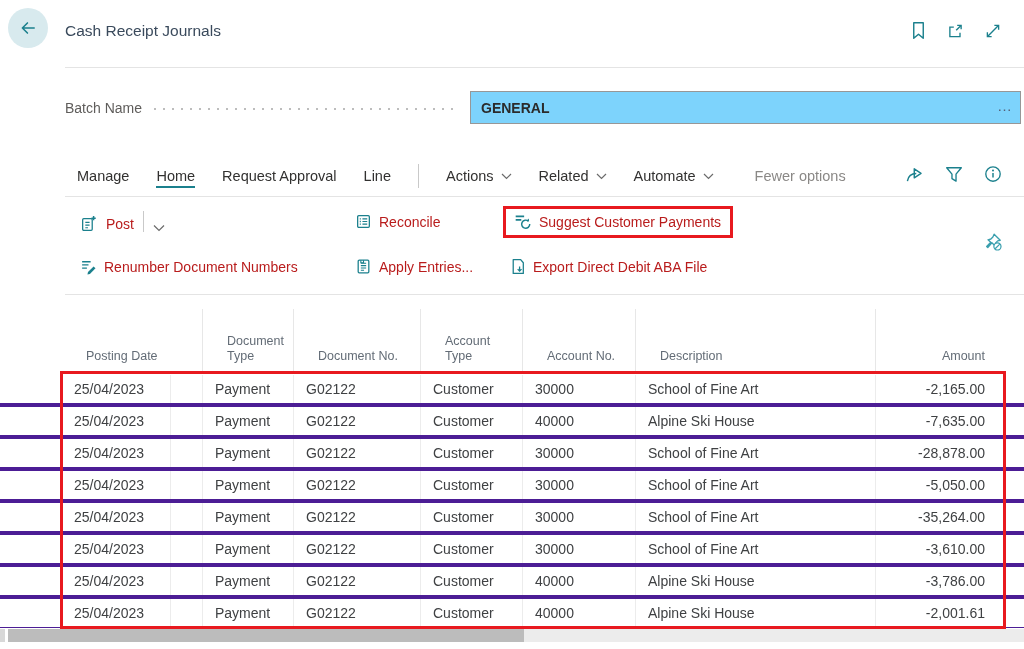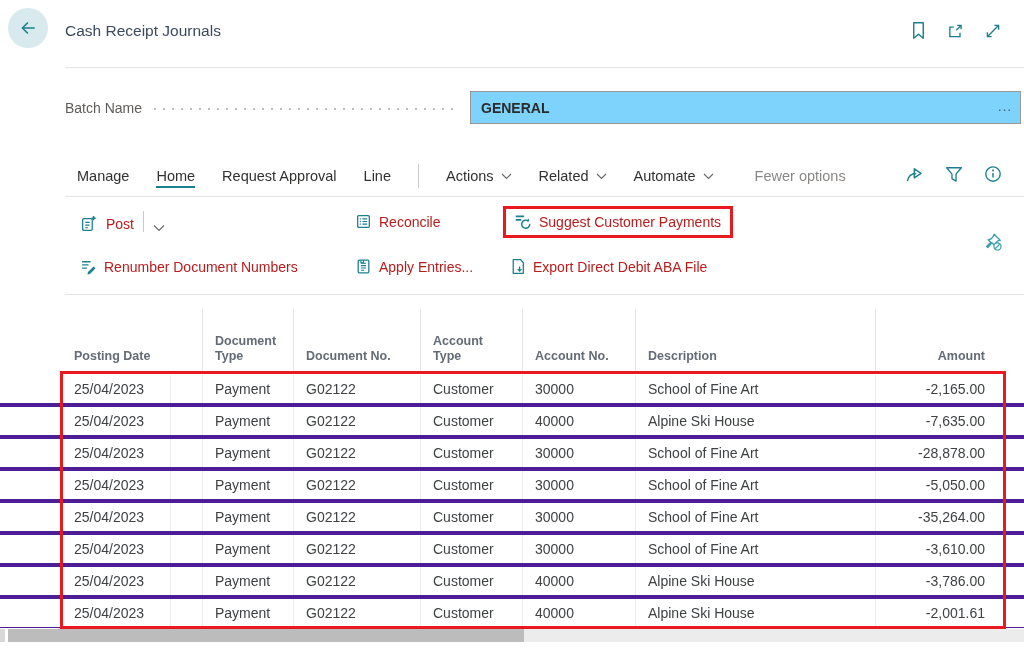--- a/index.html
+++ b/index.html
@@ -49,21 +49,21 @@
   .renumber { left:80px; top:258px; }
   .apply { left:355px; top:258px; }
   .export { left:510px; top:258px; }
   .pin { right:21px; top:232px; cursor:pointer; }
   .hr3 { left:65px; right:0; top:294px; }
 
   
   .thead { left:0; top:309px; width:1024px; height:65px; display:grid;
     grid-template-columns:62px 140px 91px 127px 102px 113px 240px 130px 19px;
     font-size:12.5px; color:#636c76; }
-  .th { display:flex; align-items:flex-end; padding:0 8px 9px 12px; line-height:1.25; cursor:pointer;font-weight:bold; }
+  .th { display:flex; align-items:flex-end; padding:0 8px 9px 24px; line-height:1.25; cursor:pointer; }
   .th.bL { border-left:1px solid #e7e7e7; }
   .th.num { justify-content:flex-end; padding-right:20px; }
 
   .tbody { left:0; top:375px; width:1024px; height:253px; overflow:hidden; }
   .t-row { display:grid; grid-template-columns:62px 108px 32px 91px 127px 102px 113px 240px 130px 19px;
     height:32px; border-bottom:4px solid #4c1d95; font-size:14px; color:#3f4143; }
   .c { display:flex; align-items:center; padding-left:12px; overflow:hidden; white-space:nowrap; cursor:pointer; }
   .c.bL { border-left:1px solid #ececec; }
   .c.num { justify-content:flex-end; padding-right:20px; padding-left:0; }
   .c.gut { cursor:default; }

